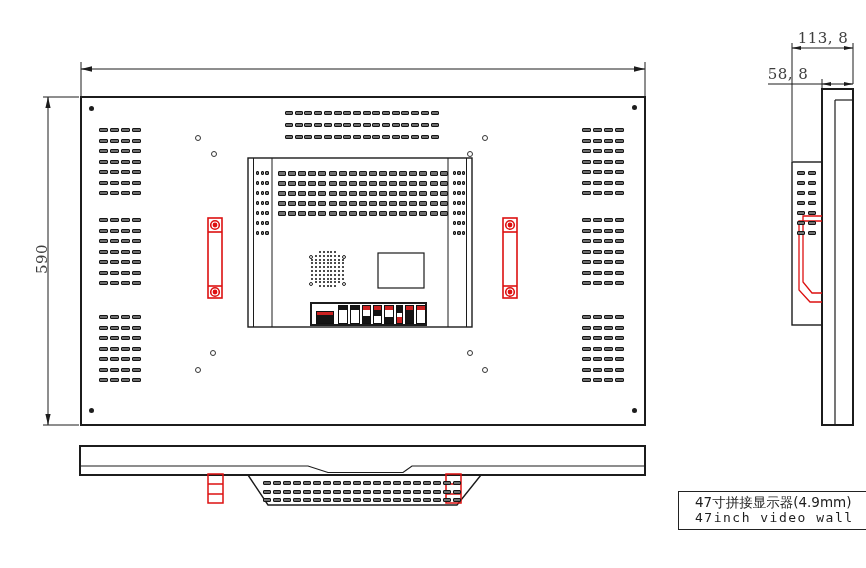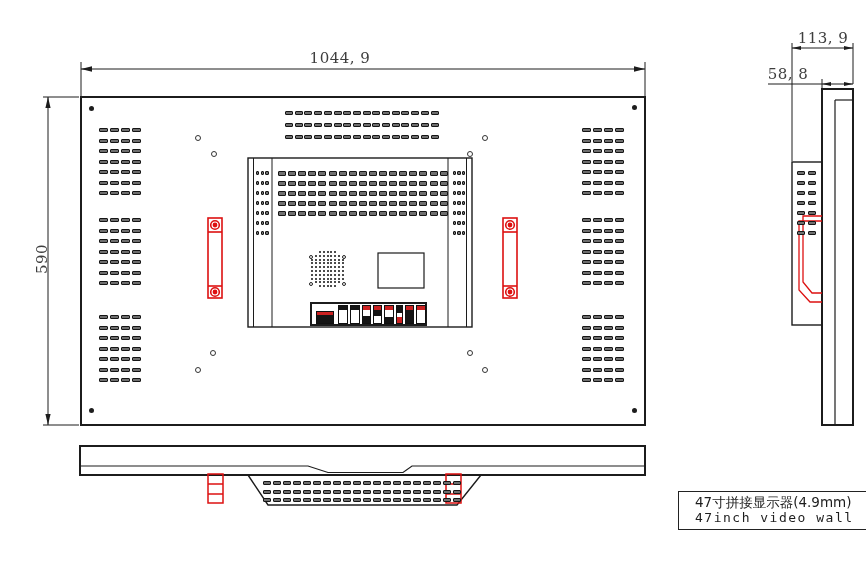--- a/index.html
+++ b/index.html
@@ -666,23 +666,22 @@
       <div class="conn" style="left: 405px; top: 305px; width: 9px; height: 19px;">
         <div style="height: 4px; background: rgb(204, 34, 34);"></div>
         <div style="height: 13px; background: rgb(21, 21, 21);"></div>
       </div>
       <div class="conn" style="left: 416px; top: 305px; width: 10px; height: 19px;">
         <div style="height: 4px; background: rgb(204, 34, 34);"></div>
         <div style="height: 13px; background: rgb(255, 255, 255);"></div>
       </div>
     </div>
 
-  <div class="dim" style="left:270px;top:49px;width:140px;">1044, 9</div>
   <div class="dim dim-height" style="left:14px;top:250px;width:56px;height:18px;">590</div>
-  <div class="dim" style="left:793px;top:29px;width:60px;">113, 9</div>
+  <div class="dim" style="left:793px;top:29px;width:60px;">113, 8</div>
   <div class="dim" style="left:763px;top:65px;width:50px;">58, 8</div>
 
   <div class="title-block">
     <div class="t1">47寸拼接显示器(4.9mm)</div>
     <div class="t2">47inch video wall</div>
   </div>
 
 </div>
 
 </body></html>

